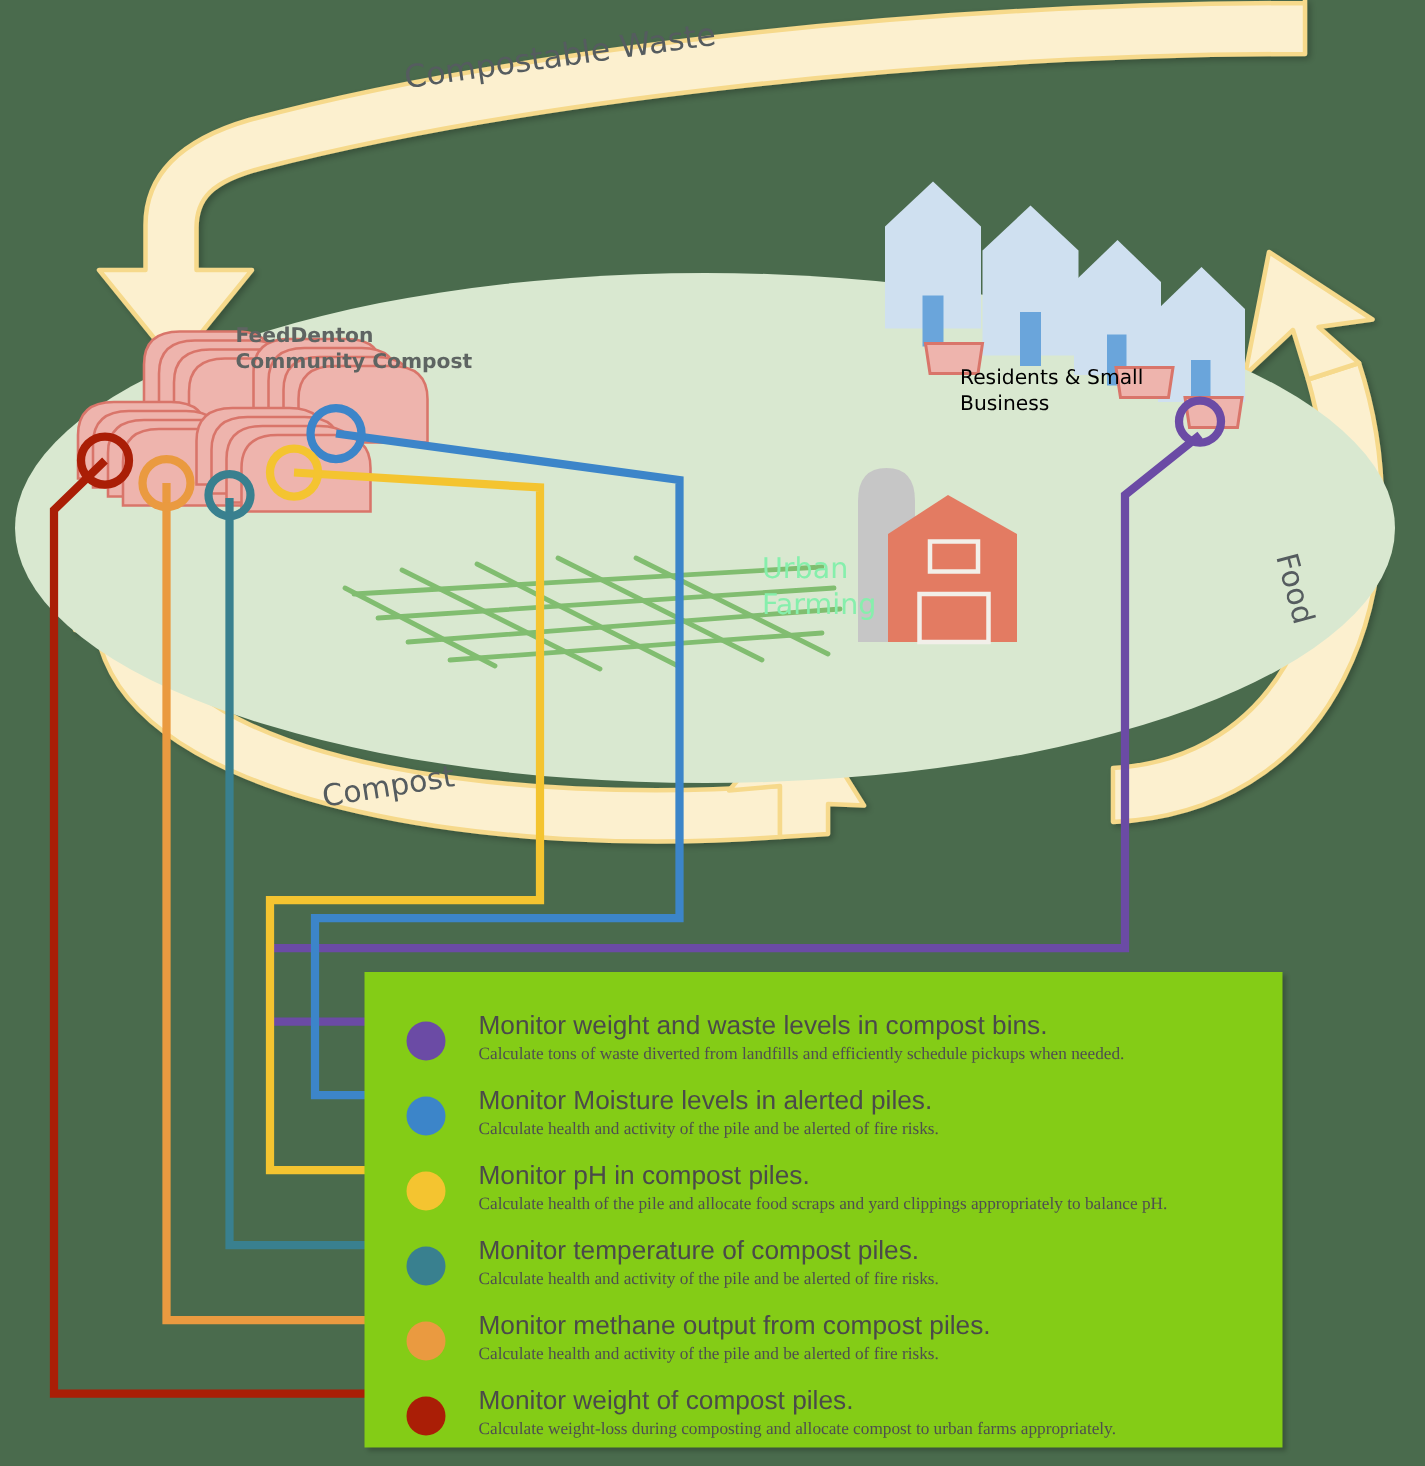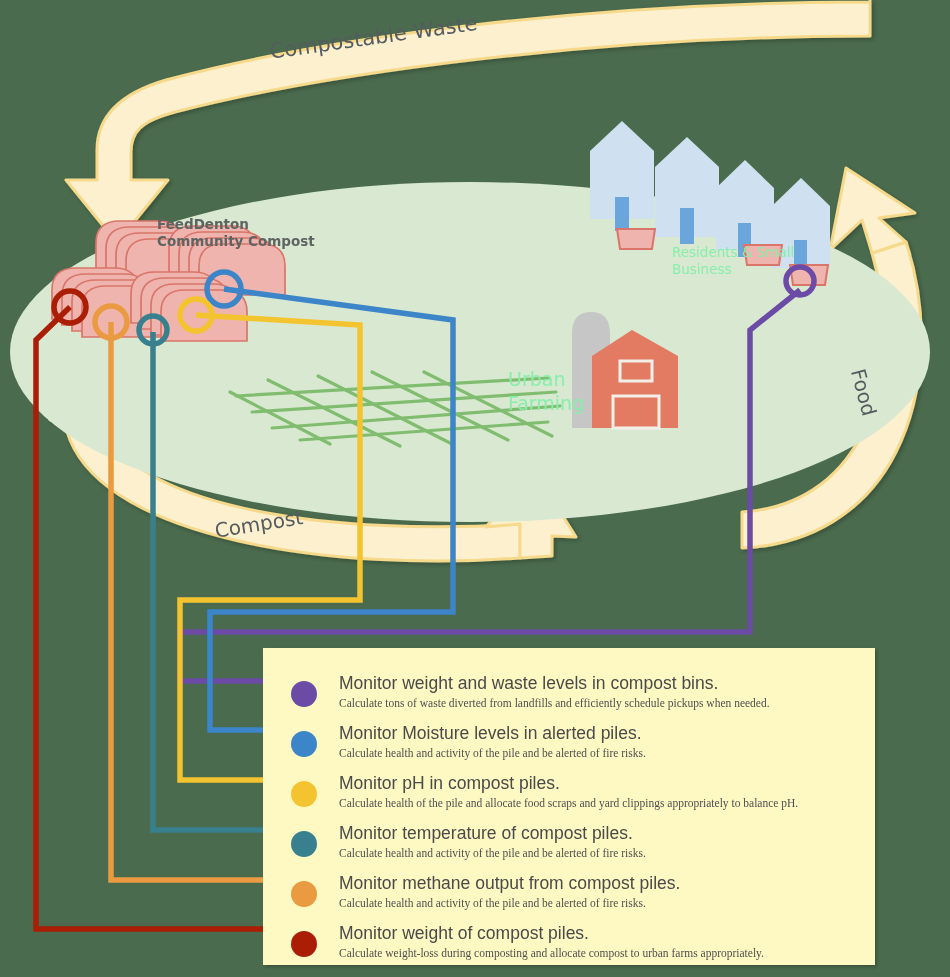--- a/index.html
+++ b/index.html
@@ -58,41 +58,39 @@
     font-size: 13.5px;
     line-height: 1.28;
     color: #5e6462;
     font-weight: bold;
   }
   #lbl-residents {
     left: 640px;
     top: 244px;
     font-size: 13.5px;
     line-height: 1.28;
-    color: #86efac;
-    margin-left: 32px;
+    color: #000000;
   }
   #lbl-urban-farming {
     left: 508px;
     top: 367px;
     font-size: 19px;
     line-height: 1.28;
     color: #86efac;
   }
 
   
   #legend-panel {
     position: absolute;
     left: 243px;
     top: 648px;
     width: 612px;
     height: 317px;
-    background: #fef9c3;
+    background: #84cc16;
     box-shadow: 2px 2px 3px rgba(0,0,0,0.22);
-    margin-left: 20px;
   }
   .legend-row {
     position: absolute;
     left: 28px;
     width: 570px;
     height: 42px;
   }
   .legend-dot {
     position: absolute;
     left: 0;

